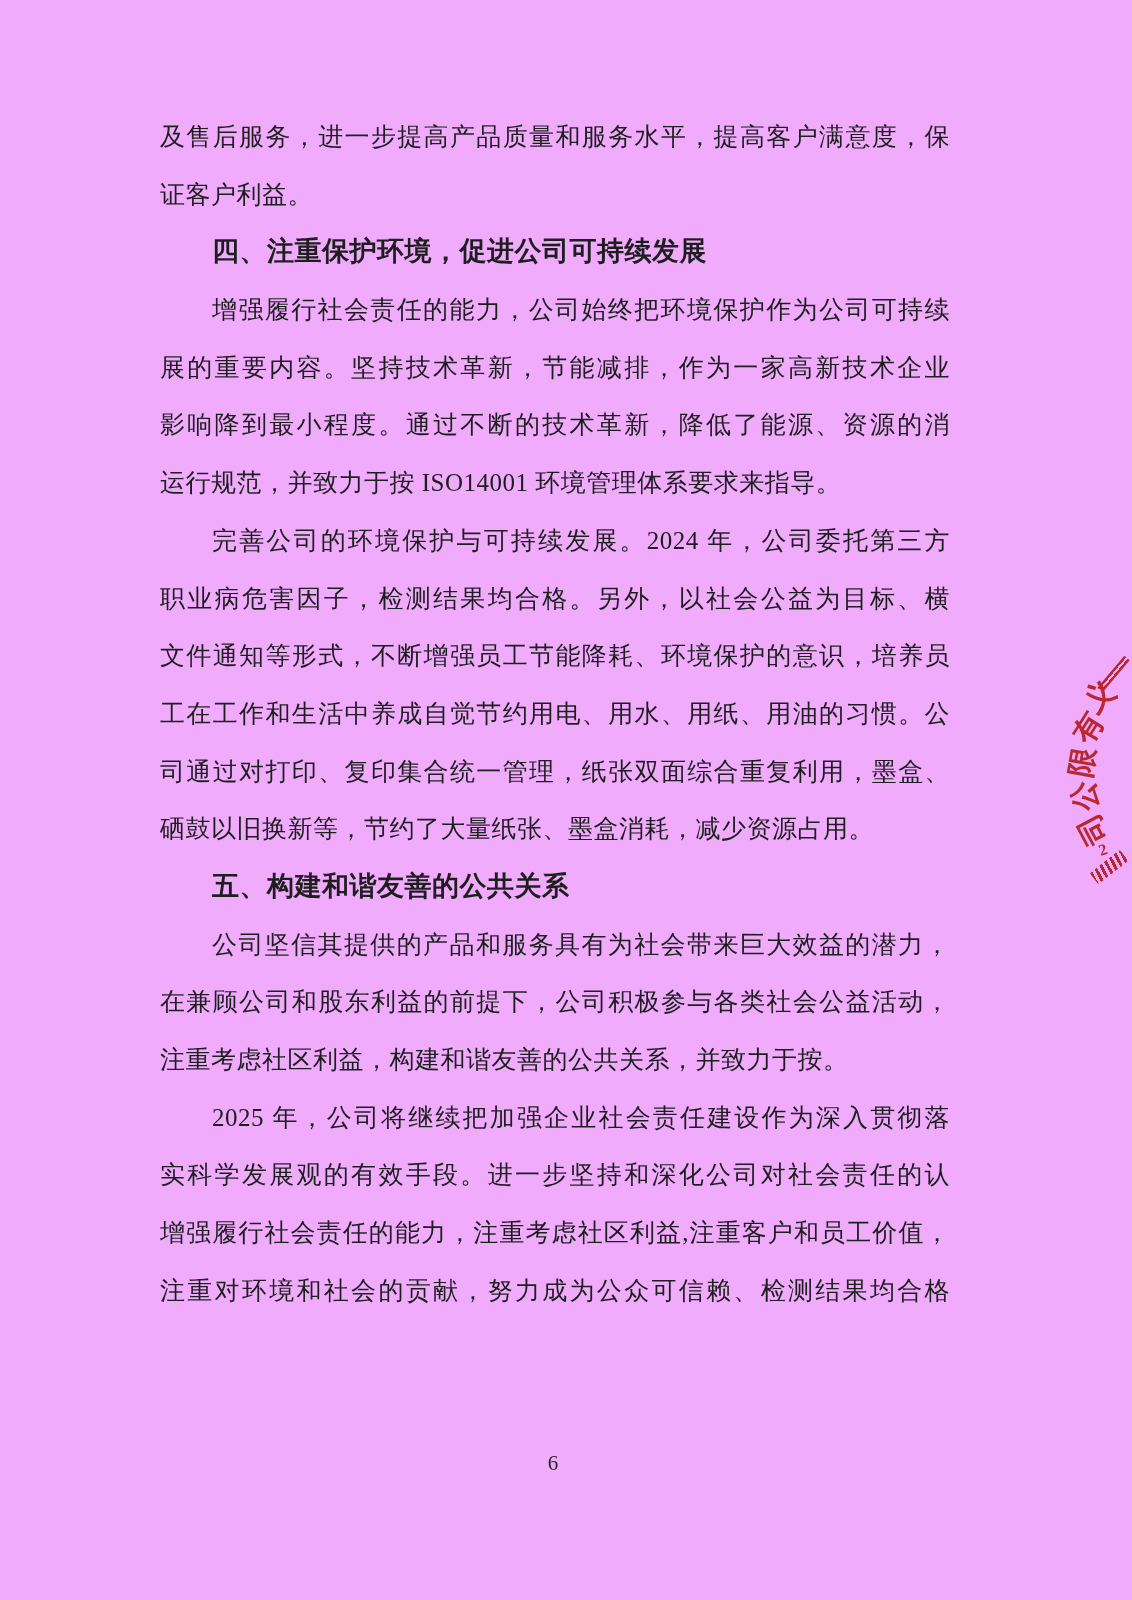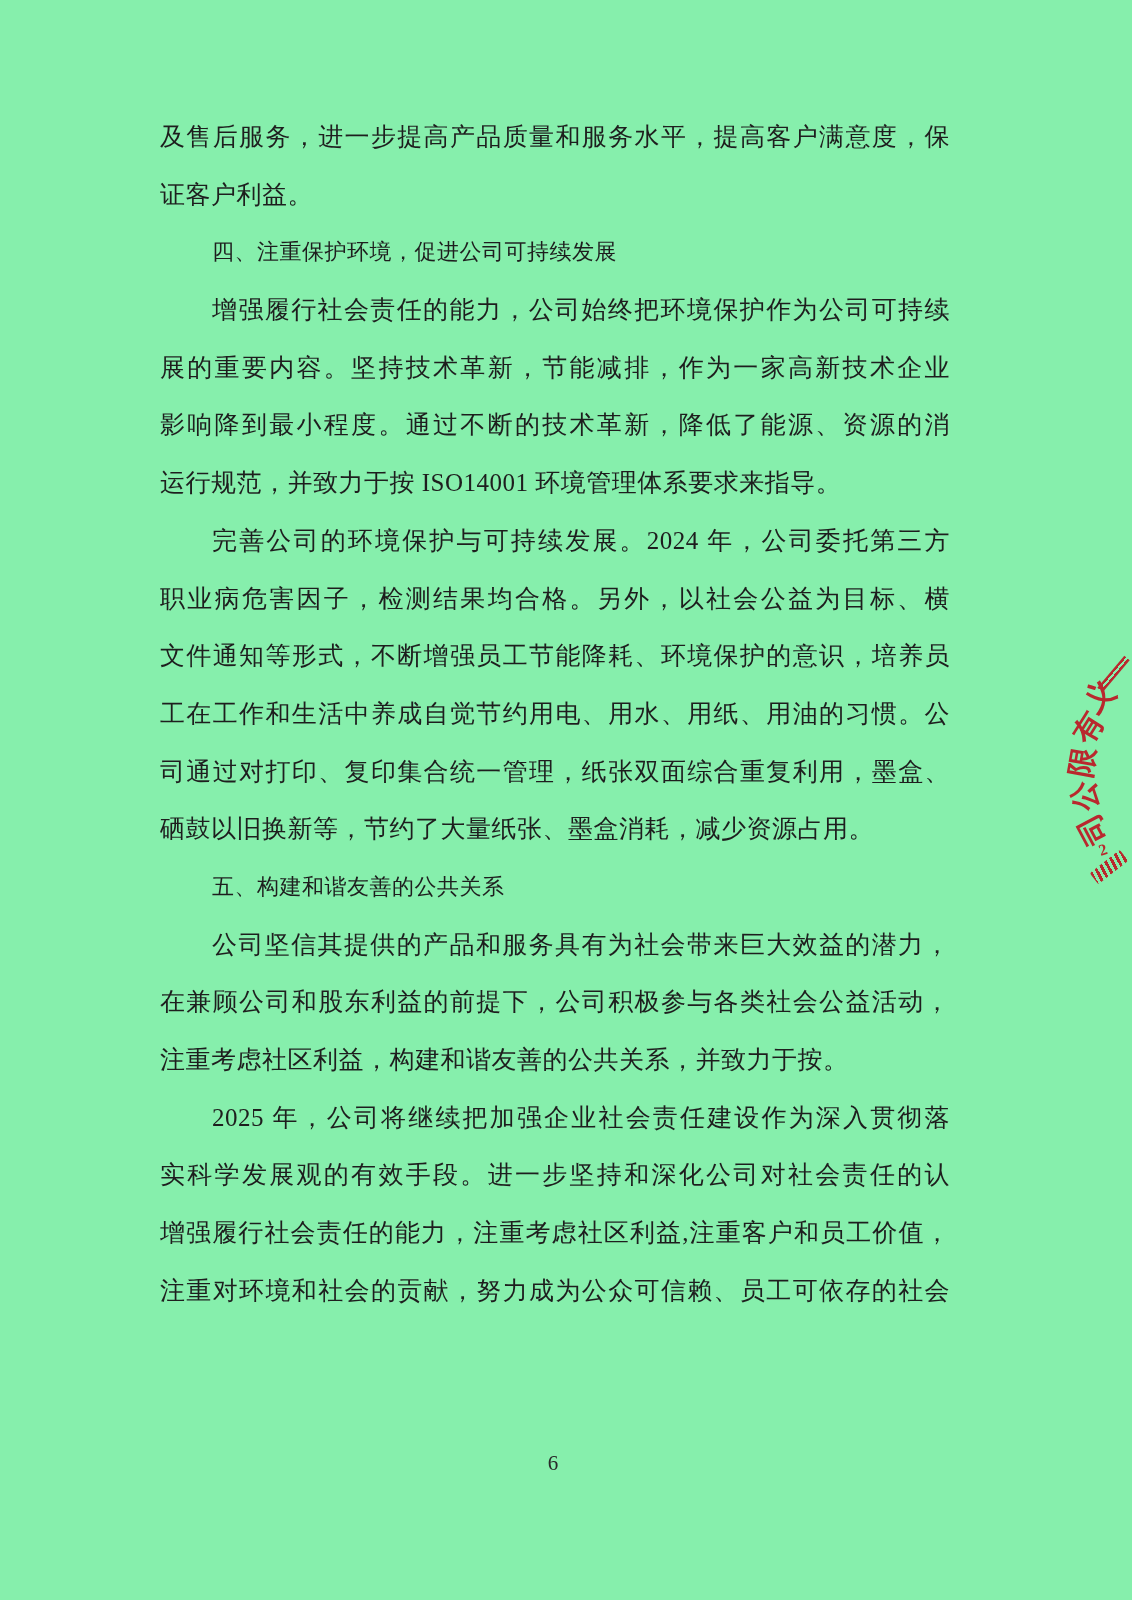--- a/index.html
+++ b/index.html
@@ -5,42 +5,42 @@
   html, body { margin: 0; padding: 0; }
   body {
     width: 1132px; height: 1600px;
     background: #ffffff;
     position: relative;
     overflow: hidden;
     font-family: "Liberation Serif", "DejaVu Serif", serif;
   }
   .page {
     position: absolute; inset: 0;
-    background: #86efac;
+    background: #f0abfc;
   }
   .doc-body {
     position: absolute;
     left: 160px; top: 108px;
     width: 790px;
     color: #1e1e1e;
   }
   .line {
     height: 57.7px;
     line-height: 57.7px;
     font-size: 25px;
     letter-spacing: 0.5px;
     text-align: justify;
     text-align-last: left;
     overflow: hidden;
   }
   .line.just { text-align-last: justify; }
   .line.indent { text-indent: 52px; }
   .line.heading {
-    font-weight: 400;
-    font-size: 22px;
+    font-weight: 700;
+    font-size: 27px;
     text-align-last: left;
   }
   .page-number {
     position: absolute;
     left: 0; right: 26px; top: 1451px;
     text-align: center;
     font-size: 21px;
     color: #2a2a2a;
   }
   
@@ -100,21 +100,21 @@
       <div class="line just">工在工作和生活中养成自觉节约用电、用水、用纸、用油的习惯。公</div>
       <div class="line just">司通过对打印、复印集合统一管理，纸张双面综合重复利用，墨盒、</div>
       <div class="line">硒鼓以旧换新等，节约了大量纸张、墨盒消耗，减少资源占用。</div>
       <div class="line heading indent">五、构建和谐友善的公共关系</div>
       <div class="line just indent">公司坚信其提供的产品和服务具有为社会带来巨大效益的潜力，</div>
       <div class="line just">在兼顾公司和股东利益的前提下，公司积极参与各类社会公益活动，</div>
       <div class="line">注重考虑社区利益，构建和谐友善的公共关系，并致力于按。</div>
       <div class="line just indent">2025 年，公司将继续把加强企业社会责任建设作为深入贯彻落</div>
       <div class="line just">实科学发展观的有效手段。进一步坚持和深化公司对社会责任的认同，</div>
       <div class="line just">增强履行社会责任的能力，注重考虑社区利益,注重客户和员工价值，</div>
-      <div class="line just">注重对环境和社会的贡献，努力成为公众可信赖、员工可依存的社会</div>
+      <div class="line just">注重对环境和社会的贡献，努力成为公众可信赖、检测结果均合格</div>
     </div>
 
   <div class="page-number">6</div>
 
   <div class="seal" style="color: rgb(185, 40, 46);">
     <span class="seal-stroke-top"></span>
     <span class="seal-small-mark">2</span>
     <span class="seal-hatch"></span>
   <span class="seal-char" style="left: 28px; top: 51px; --r: -40deg;">义</span>
       <span class="seal-char" style="left: 17px; top: 83px; --r: -58deg;">有</span>

